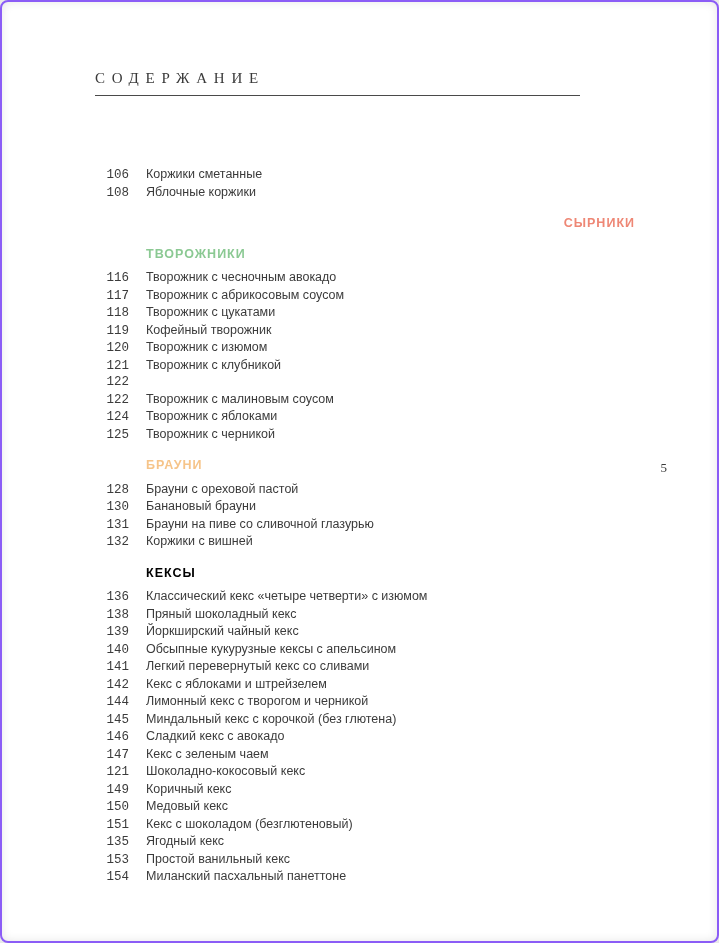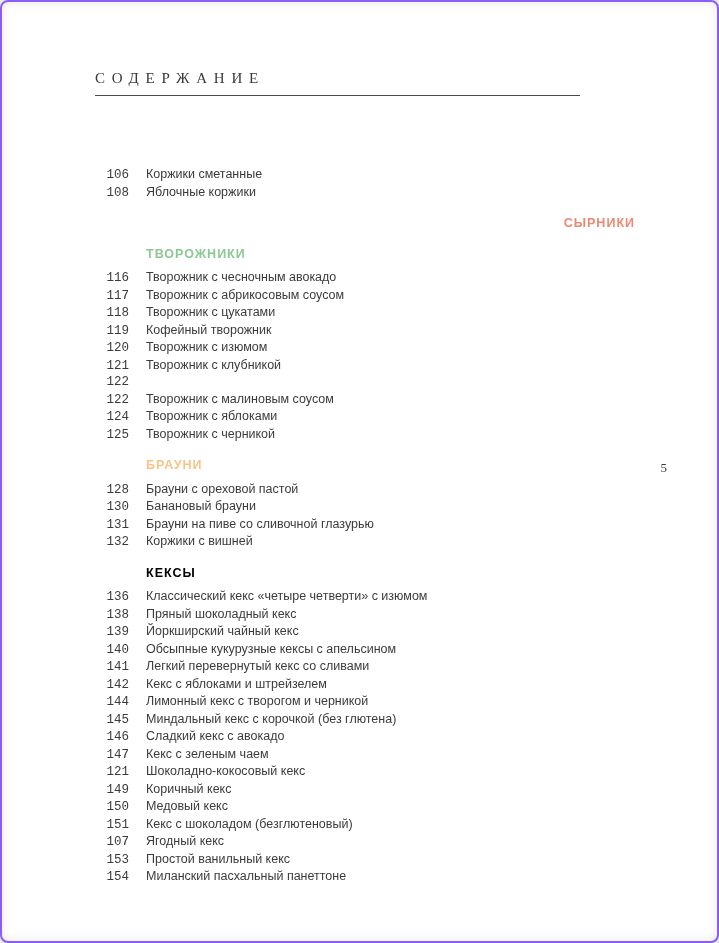--- a/index.html
+++ b/index.html
@@ -209,21 +209,21 @@
       </div>
       <div class="toc-row">
         <span class="toc-num">150</span>
         <span class="toc-title">Медовый кекс</span>
       </div>
       <div class="toc-row">
         <span class="toc-num">151</span>
         <span class="toc-title">Кекс с шоколадом (безглютеновый)</span>
       </div>
       <div class="toc-row">
-        <span class="toc-num">107</span>
+        <span class="toc-num">135</span>
         <span class="toc-title">Ягодный кекс</span>
       </div>
       <div class="toc-row">
         <span class="toc-num">153</span>
         <span class="toc-title">Простой ванильный кекс</span>
       </div>
       <div class="toc-row">
         <span class="toc-num">154</span>
         <span class="toc-title">Миланский пасхальный панеттоне</span>
       </div>

